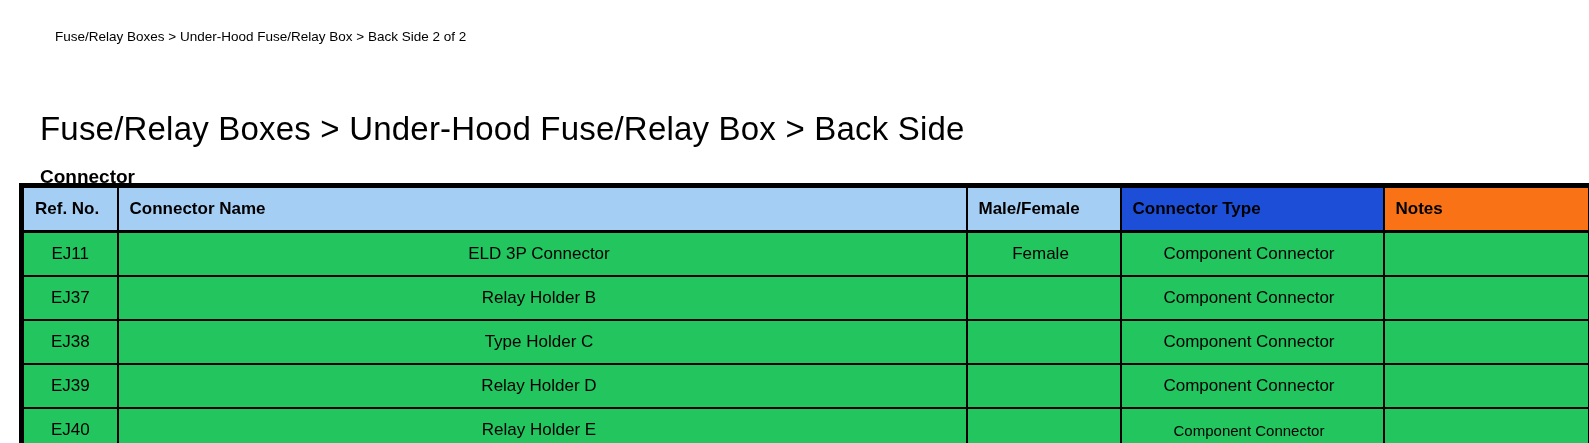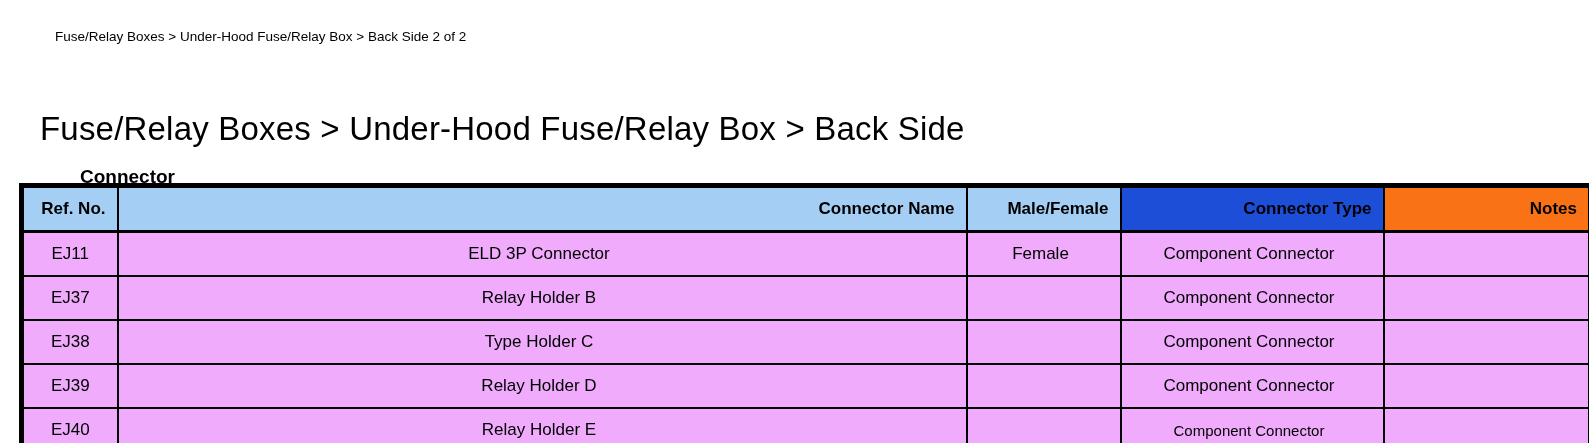--- a/index.html
+++ b/index.html
@@ -34,48 +34,47 @@
     letter-spacing: 0.2px;
     white-space: nowrap;
     color: #000000;
   }
   .section-label {
     position: absolute;
     left: 18px; top: 144px;
     font-size: 19px;
     font-weight: 700;
     color: #000000;
-    margin-left: 40px;
   }
   table.connector-table {
     position: absolute;
     left: 8px; top: 172px;
     width: 1574px;
     border-collapse: collapse;
     table-layout: fixed;
     border: 5px solid #000000;
     background: #ffffff;
   }
   .connector-table th, .connector-table td {
     border: 2px solid #000000;
     font-size: 17px;
     overflow: hidden;
     white-space: nowrap;
   }
   .connector-table thead th {
     height: 36px;
     font-weight: 700;
-    text-align: right;
+    text-align: left;
     vertical-align: middle;
     border-bottom: 3px solid #000000;
   }
   .connector-table tbody td {
     height: 40px;
     vertical-align: middle;
-    background: #f0abfc;
+    background: #22c55e;
   }
   td.col-ref   { text-align: center; }
   td.col-name, td.col-male, td.col-type { text-align: center; padding-left: 5px; }
   td.col-notes { }
   .connector-table tbody tr:last-child td.col-type { font-size: 15px; }
 </style>
 </head>
 <body>
 
 <div class="page">

